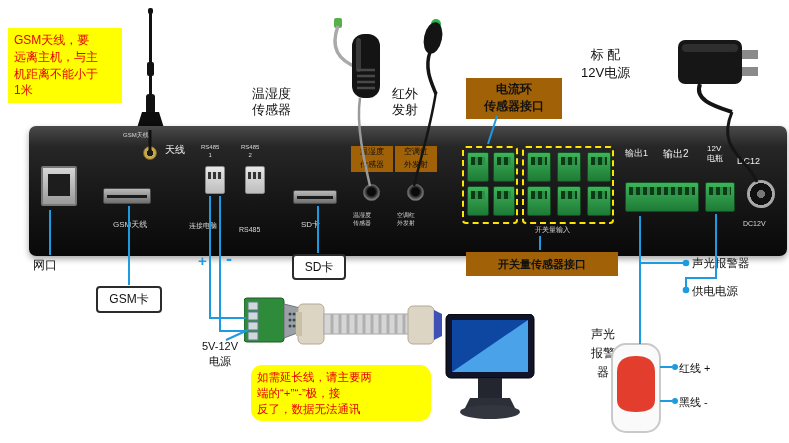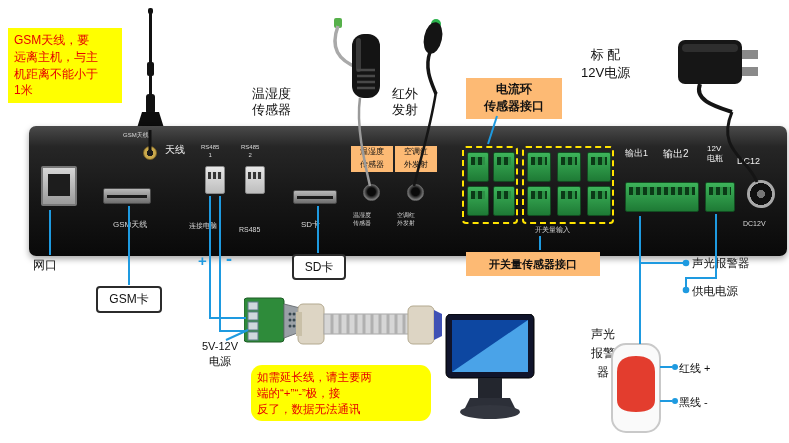--- a/index.html
+++ b/index.html
@@ -3,21 +3,21 @@
 <meta charset="utf-8">
 <style>
   * { margin:0; padding:0; box-sizing:border-box; }
   body { background:#fff; }
   .stage { position:relative; width:789px; height:443px; background:#fff; overflow:hidden;
            font-family:"Liberation Sans","DejaVu Sans",sans-serif; color:#111; }
   .abs { position:absolute; }
   .pre { white-space:pre-line; }
   .c { text-align:center; }
   .note { background:#ffff00; color:#e60000; font-size:12px; line-height:1.4; padding:4px 6px; }
-  .ylabel { background:#fdba74; color:#111; font-weight:bold; text-align:center; }
+  .ylabel { background:#a16207; color:#111; font-weight:bold; text-align:center; }
   .whitebox { background:#fff; border:2px solid #2b2b2b; border-radius:4px; display:flex;
               align-items:center; justify-content:center; font-size:12px; color:#111; }
   .blue { color:#1e9ae0; font-weight:bold; }
   .panel { position:absolute; left:29px; top:126px; width:758px; height:130px; border-radius:7px;
            background:linear-gradient(180deg,#4a4a4a 0%,#262626 16%,#171717 55%,#090909 100%);
            box-shadow:0 3px 6px rgba(0,0,0,.35); }
   .wt { position:absolute; color:#d9d9d9; line-height:1.25; }
   .term { position:absolute; background:linear-gradient(180deg,#3db45a,#1e7a35); border:1px solid #124d21; border-radius:2px; }
   .term::after { content:""; position:absolute; left:3px; right:3px; top:4px; height:8px;
                  background:repeating-linear-gradient(90deg,#0b3a17 0 4px,#2c8f44 4px 7px); }
@@ -152,21 +152,21 @@
   </div>
 
   <div class="dashbox" style="left:462px;top:146px;width:56px;height:78px;"></div>
   <div class="dashbox" style="left:522px;top:146px;width:92px;height:78px;"></div>
 
   <div class="abs" style="left:33px;top:257px;font-size:12px;">网口</div>
   <div class="abs whitebox" style="left:96px;top:286px;width:66px;height:27px;">GSM卡</div>
   <div class="abs blue" style="left:198px;top:252px;font-size:15px;">+</div>
   <div class="abs blue" style="left:226px;top:249px;font-size:18px;">-</div>
   <div class="abs whitebox" style="left:292px;top:254px;width:54px;height:26px;">SD卡</div>
-  <div class="abs ylabel" style="left:466px;top:252px;width:134px;height:24px;font-size:11px;line-height:24px;">开关量传感器接口</div>
+  <div class="abs ylabel" style="left:466px;top:252px;width:152px;height:24px;font-size:11px;line-height:24px;">开关量传感器接口</div>
   <div class="abs" style="left:692px;top:256px;font-size:11.5px;">声光报警器</div>
   <div class="abs" style="left:692px;top:284px;font-size:11.5px;">供电电源</div>
   <div class="abs pre c" style="left:193px;top:339px;width:54px;font-size:11px;line-height:1.35;">5V-12V
 电源</div>
   <div class="abs note pre" style="left:251px;top:365px;width:180px;font-size:11.5px;border-radius:11px;">如需延长线，请主要两
 端的“+”“-”极，接
 反了，数据无法通讯</div>
   <div class="abs pre c" style="left:591px;top:325px;font-size:12px;line-height:1.6;">声光
 报警
 器</div>

